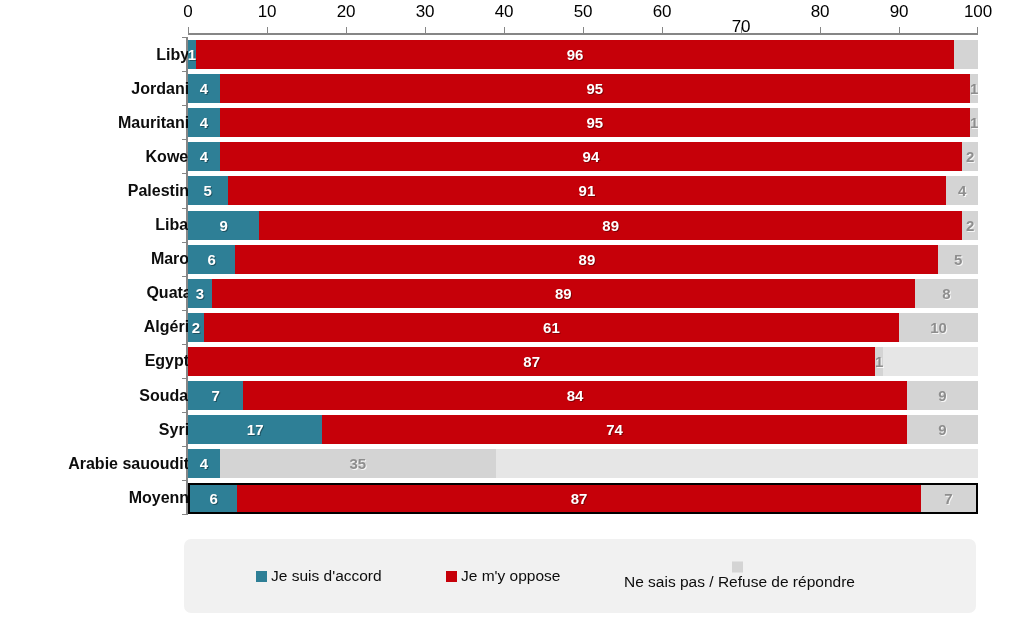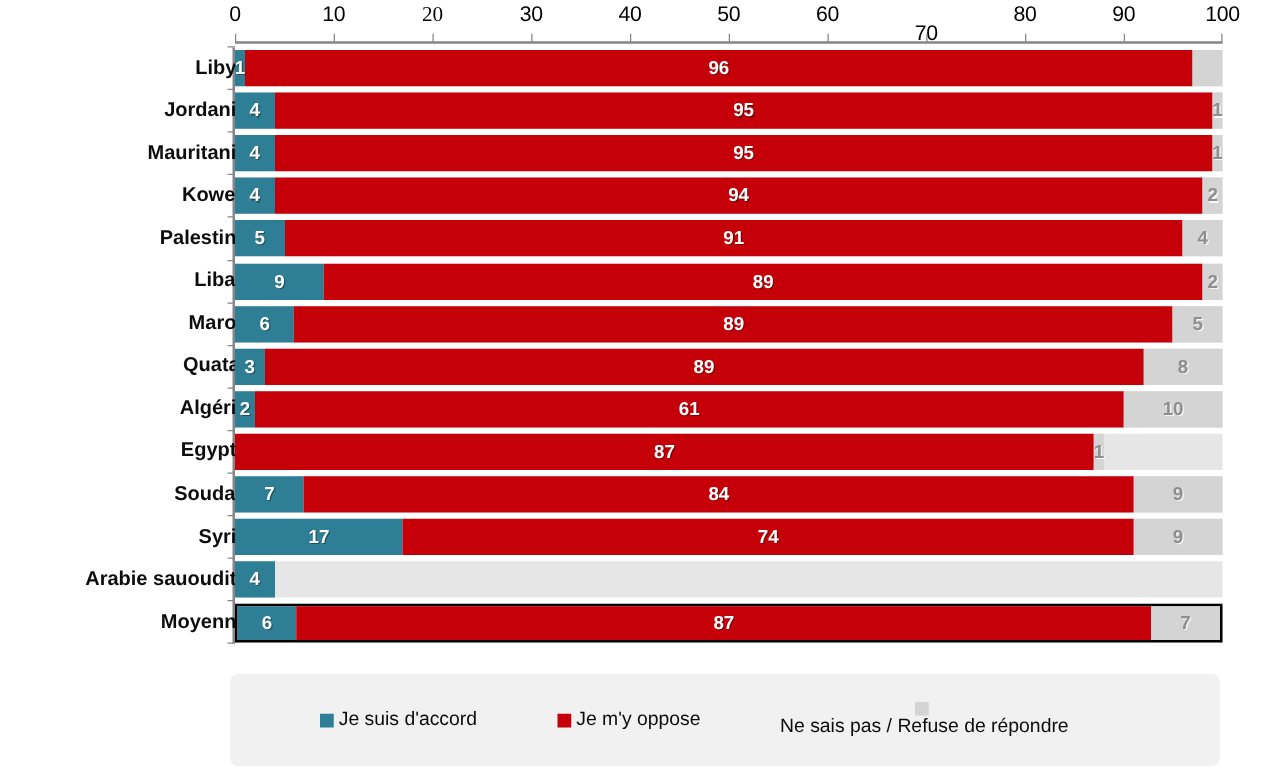--- a/index.html
+++ b/index.html
@@ -156,21 +156,21 @@
 <body>
 
 <div id="chart-root">
 
   <div class="axis-area">
     <div class="axis-line"></div>
   <div class="tick-label" style="left: 188px;">0</div>
       <div class="axis-tick" style="left: 188px;"></div>
       <div class="tick-label" style="left: 267px;">10</div>
       <div class="axis-tick" style="left: 267px;"></div>
-      <div class="tick-label" style="left: 346px; font-family: Liberation Serif, serif;">20</div>
+      <div class="tick-label" style="left: 346px;">20</div>
       <div class="axis-tick" style="left: 346px;"></div>
       <div class="tick-label" style="left: 425px;">30</div>
       <div class="axis-tick" style="left: 425px;"></div>
       <div class="tick-label" style="left: 504px;">40</div>
       <div class="axis-tick" style="left: 504px;"></div>
       <div class="tick-label" style="left: 583px;">50</div>
       <div class="axis-tick" style="left: 583px;"></div>
       <div class="tick-label" style="left: 662px;">60</div>
       <div class="axis-tick" style="left: 662px;"></div>
       <div class="tick-label" style="left: 741px; margin-top: 15px;">70</div>
@@ -339,20 +339,23 @@
         </div>
         <div class="seg seg-dk" style="width: 9%;">
           <span class="seg-label">9</span>
         </div>
       </div>
       <div class="cat-tick" style="top: 374.1px;"></div>
       <div class="row" style="top: 411.2px;">
         <div class="seg seg-agree" style="width: 4%;">
           <span class="seg-label">4</span>
         </div>
+        <div class="seg seg-dk" style="width: 35%;">
+          <span class="seg-label">35</span>
+        </div>
       </div>
       <div class="cat-tick" style="top: 408.2px;"></div>
       <div class="row highlight" style="top: 445.3px;">
         <div class="seg seg-agree" style="width: 6%;">
           <span class="seg-label">6</span>
         </div>
         <div class="seg seg-oppose" style="width: 87%;">
           <span class="seg-label">87</span>
         </div>
         <div class="seg seg-dk" style="width: 7%;">

